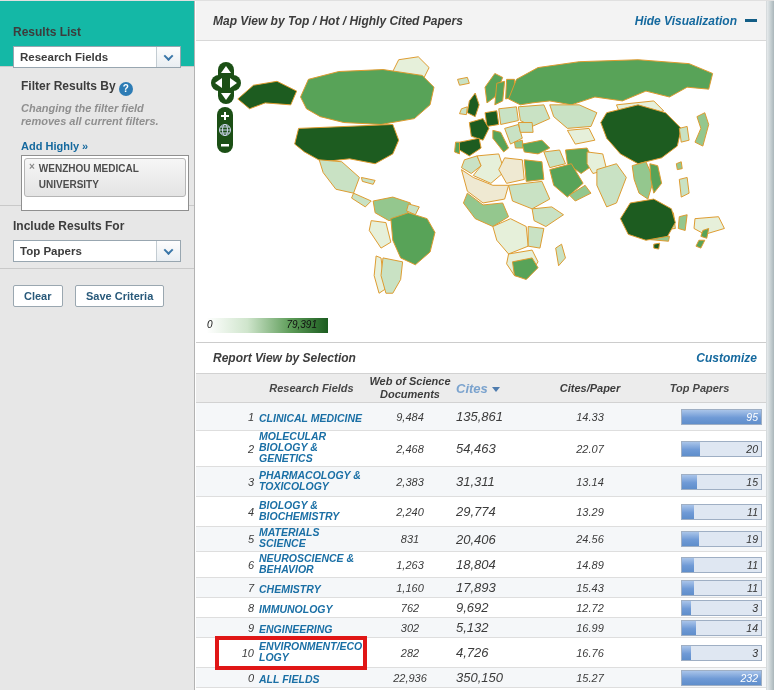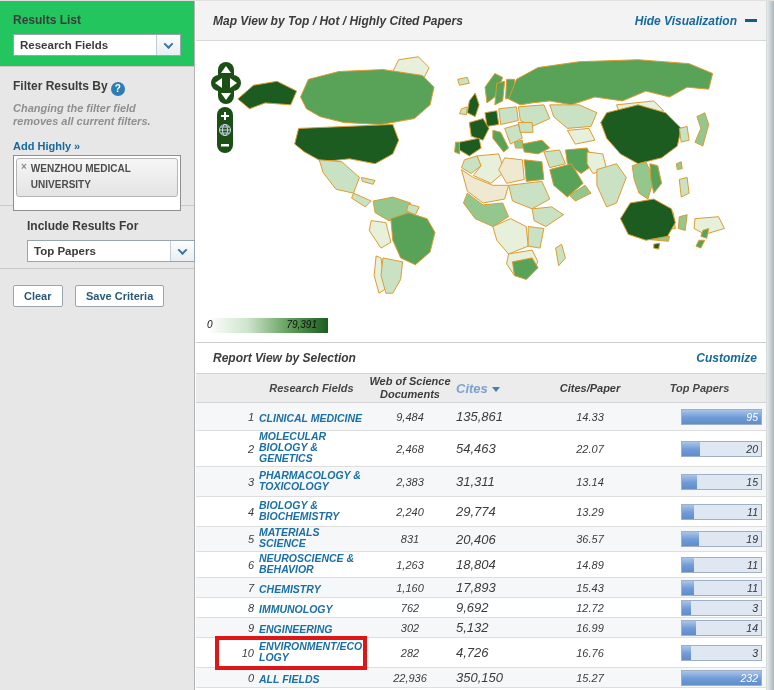--- a/index.html
+++ b/index.html
@@ -1,35 +1,35 @@
 <!DOCTYPE html>
 <html><head>
 <meta charset="utf-8">
 <style>
   * { margin:0; padding:0; box-sizing:border-box; }
   body { font-family:"Liberation Sans", sans-serif; background:#fff; }
   #screen { position:relative; width:774px; height:690px; background:#fff; overflow:hidden; border-top:1px solid #e0e0e0;}
 
   
   .sidebar { position:absolute; left:0; top:0; width:195px; height:690px; background:#e7e7e7; border-right:1px solid #b3b3b3; }
-  .sb-top { height:66px; background:#22c55e; border-bottom:1px solid #c9c9c9; padding:12px 13px 0 13px; }
+  .sb-top { height:66px; background:#14b8a6; border-bottom:1px solid #c9c9c9; padding:24px 13px 0 13px; }
   .sb-label { font-size:12px; font-weight:bold; color:#3c3c3c; margin-bottom:7px; }
   .select { width:168px; height:22px; background:#fff; border:1px solid #98a6b0; display:flex; align-items:center; cursor:pointer; }
   .select-val { flex:1; font-size:11.5px; font-weight:bold; color:#3c3c3c; padding-left:6px; }
   .select-btn { width:24px; height:20px; display:flex; align-items:center; justify-content:center; background:linear-gradient(#fdfdfd,#e9eef2); border-left:1px solid #c3ccd2; }
   .chev { width:7px; height:7px; border-right:2px solid #3a76a8; border-bottom:2px solid #3a76a8; transform:rotate(45deg) translate(-1px,-1px); }
-  .sb-filter { padding:12px 13px 0 13px; height:139px; border-bottom:1px solid #c9c9c9; }
+  .sb-filter { padding:12px 13px 0 21px; height:139px; border-bottom:1px solid #c9c9c9; }
   .help { display:inline-block; width:14px; height:14px; border-radius:50%; background:#2d7cb5; color:#fff; font-size:10px; font-weight:bold; text-align:center; line-height:14px; vertical-align:-2px; margin-left:3px; cursor:pointer; }
   .note { font-size:11px; font-style:italic; font-weight:bold; color:#8f8f8f; line-height:13px; margin:6px 0 8px 0; }
   .addf { display:inline-block; font-size:11px; font-weight:bold; color:#15699e; text-decoration:none; cursor:pointer; margin-bottom:3px; }
   .filterbox { width:168px; height:56px; background:#fff; border:1px solid #8f8f8f; padding:2px; }
   .tag { background:linear-gradient(#f6f6f6,#e4e4e4); border:1px solid #b5b5b5; border-radius:3px; padding:2px 4px 3px 4px; display:flex; cursor:pointer; }
   .tag-x { color:#8a8a8a; font-size:10px; font-weight:bold; margin-right:4px; line-height:12px; cursor:pointer; }
   .tag-label { font-size:10px; font-weight:bold; color:#4d4d4d; line-height:16px; }
-  .sb-include { padding:13px 13px 0 27px; height:63px; border-bottom:1px solid #c9c9c9; }
+  .sb-include { padding:13px 13px 0 13px; height:63px; border-bottom:1px solid #c9c9c9; }
   .sb-actions { padding:16px 13px 0 13px; }
   .btn { height:22px; background:#fff; border:1px solid #9aa7b0; border-radius:2px; font-family:"Liberation Sans",sans-serif; font-size:11px; font-weight:bold; color:#28597a; padding:0 10px; margin-right:8px; cursor:pointer; }
 
   
   .main { position:absolute; left:196px; top:0; width:578px; height:690px; background:#fff;font-style:italic; }
   .map-header { height:40px; background:#f3f3f3; border-bottom:1px solid #d8d8d8; display:flex; align-items:center; padding:0 17px; }
   .map-title { font-size:12px; font-weight:bold; color:#3c3c3c; flex:1; }
   .hide-link { font-size:12px; font-weight:bold; color:#15699e; text-decoration:none; cursor:pointer; display:flex; align-items:center; }
   .dash { display:inline-block; width:12px; height:3px; background:#135e86; margin-left:8px; }
   .map-area { position:relative; height:301px; background:#fff; }
@@ -308,21 +308,21 @@
               <span class="barval">11</span>
             </div>
           </div>
       </div>
 
       <div class="trow" style="height:25px">
         <div class="c rank">5</div>
         <div class="c field"><a>MATERIALS SCIENCE</a></div>
         <div class="c docs">831</div>
         <div class="c cites">20,406</div>
-        <div class="c cpp">36.57</div>
+        <div class="c cpp">24.56</div>
         <div class="c bars">
             <div class="bartrack">
               <div class="barfill" style="width: 22%;"></div>
               <span class="barval">19</span>
             </div>
           </div>
       </div>
 
       <div class="trow" style="height:26px">
         <div class="c rank">6</div>

